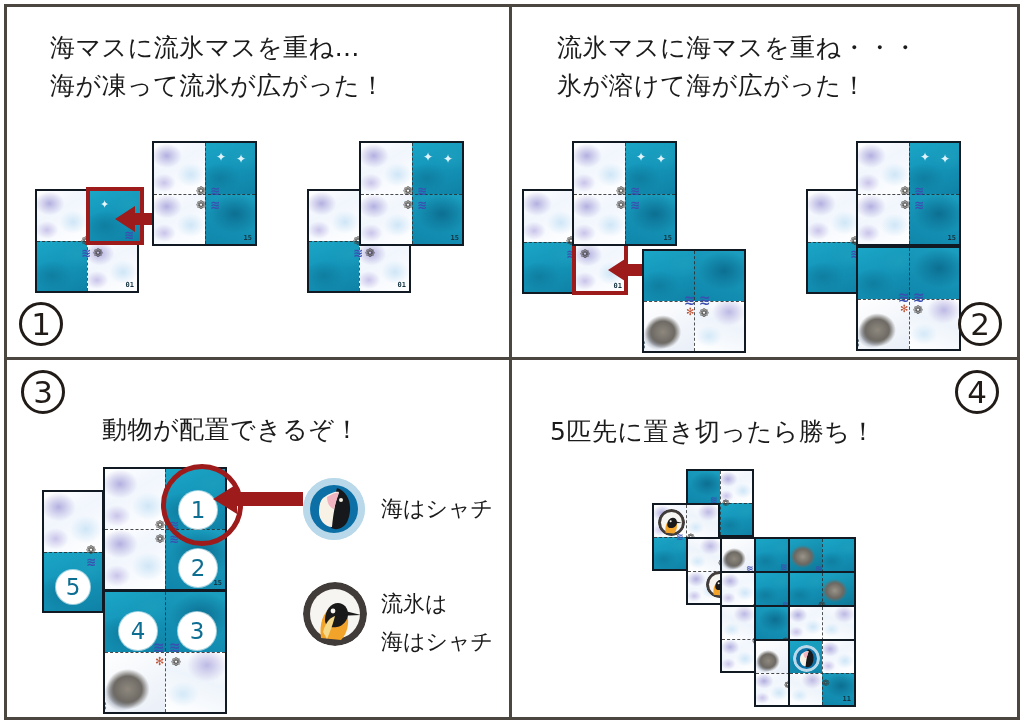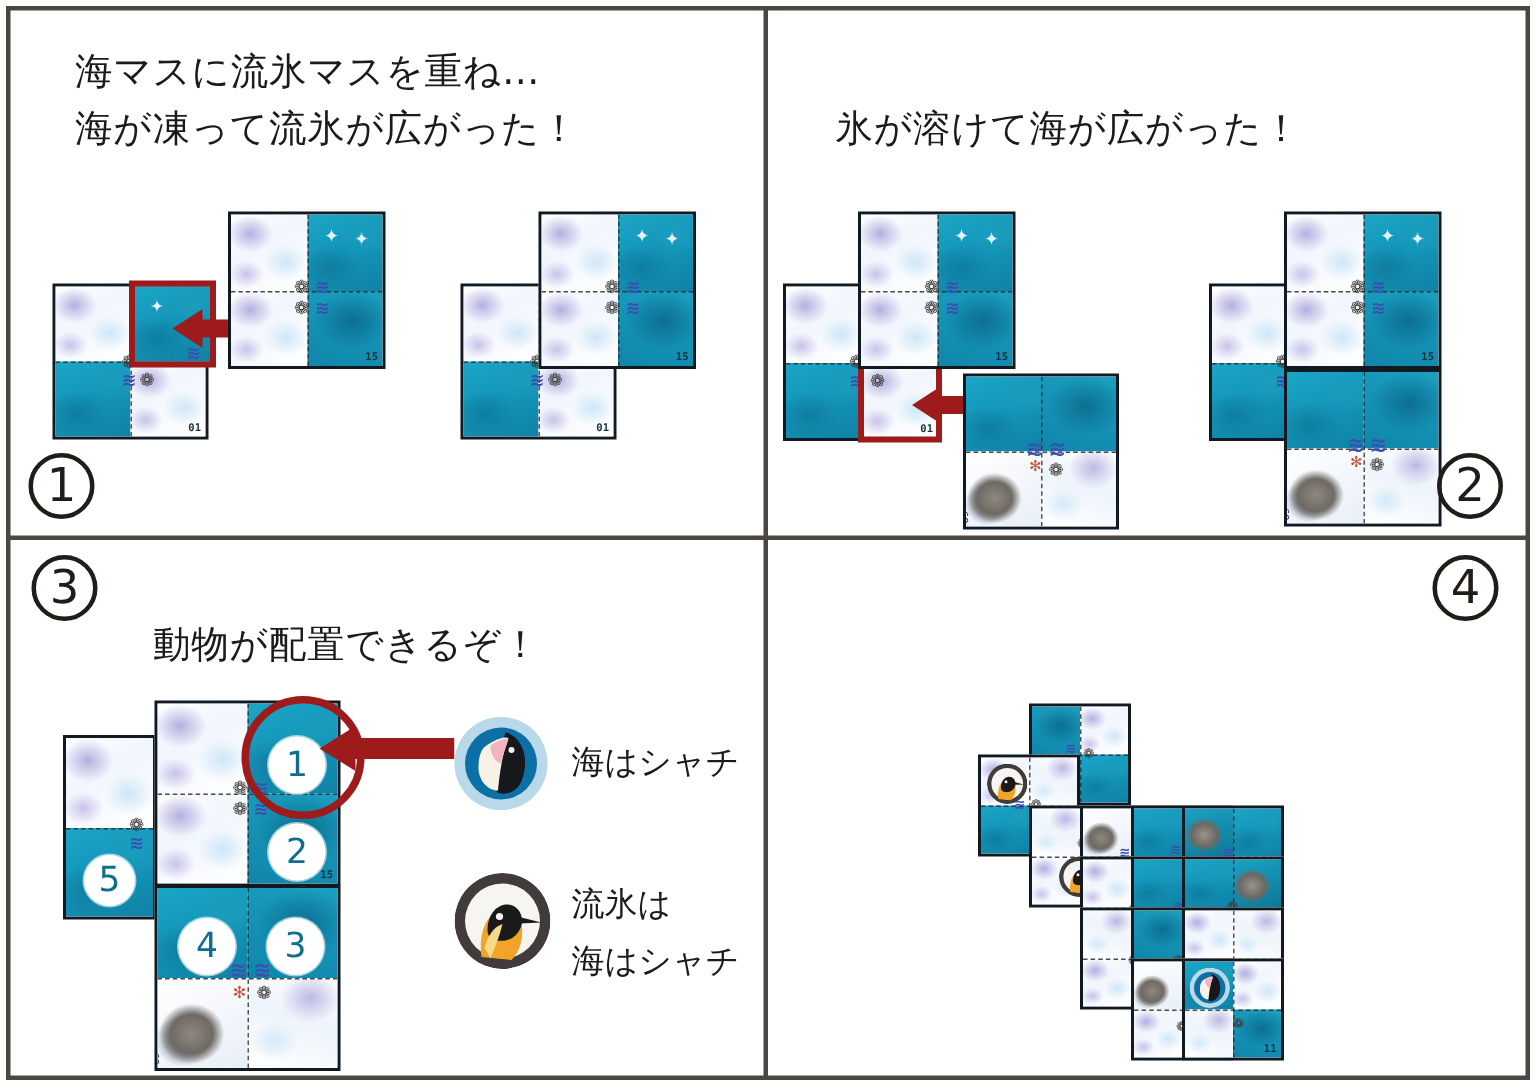--- a/index.html
+++ b/index.html
@@ -163,20 +163,21 @@
       <span class="ico snow" style="left:42px;top:56px;">❁</span>
       <span class="ico wave" style="left:56px;top:56px;">≋</span>
       <span class="corner">15</span>
     </div>
 
     <div class="circnum" style="left:12px;top:295px;">1</div>
   </div>
 
   <div class="panel" id="p2">
 
+    <div class="cap" style="left:45px;top:22px;">流氷マスに海マスを重ね・・・</div>
     <div class="cap" style="left:45px;top:60px;">氷が溶けて海が広がった！</div>
 
     <div class="tile" style="left:10px;top:182px;width:105px;height:105px;">
       <div class="cell tl ice"></div>
       <div class="cell tr ice2"></div>
       <div class="cell bl sea"></div>
       <div class="cell br ice"></div>
       <div class="midline-h"></div>
       <div class="midline-v"></div>
       <span class="ico snow" style="left:42px;top:44px;">❁</span>
@@ -339,20 +340,21 @@
         <circle cx="30" cy="29" r="2.4" fill="#f7f5f2"></circle>
         <path d="M20 50 C22 42 26 36 32 34 C30 42 27 50 24 57 Z" fill="#f7d98a"></path>
       </svg>
     </div>
     <div class="legend-txt" style="left:374px;top:228px;">流氷は</div>
     <div class="legend-txt" style="left:374px;top:266px;">海はシャチ</div>
   </div>
 
   <div class="panel" id="p4">
 
+    <div class="cap" style="left:38px;top:53px;">5匹先に置き切ったら勝ち！</div>
     <div class="circnum" style="left:443px;top:10px;">4</div>
 
     <div class="tile" style="left:174px;top:109px;width:68px;height:68px;">
       <div class="cell tl sea2"></div>
       <div class="cell tr ice"></div>
       <div class="cell bl ice2"></div>
       <div class="cell br sea"></div>
       <div class="midline-h"></div>
       <div class="midline-v"></div>
       <span class="ico wave" style="left:22px;top:25px;font-size:9px;">≋</span>

